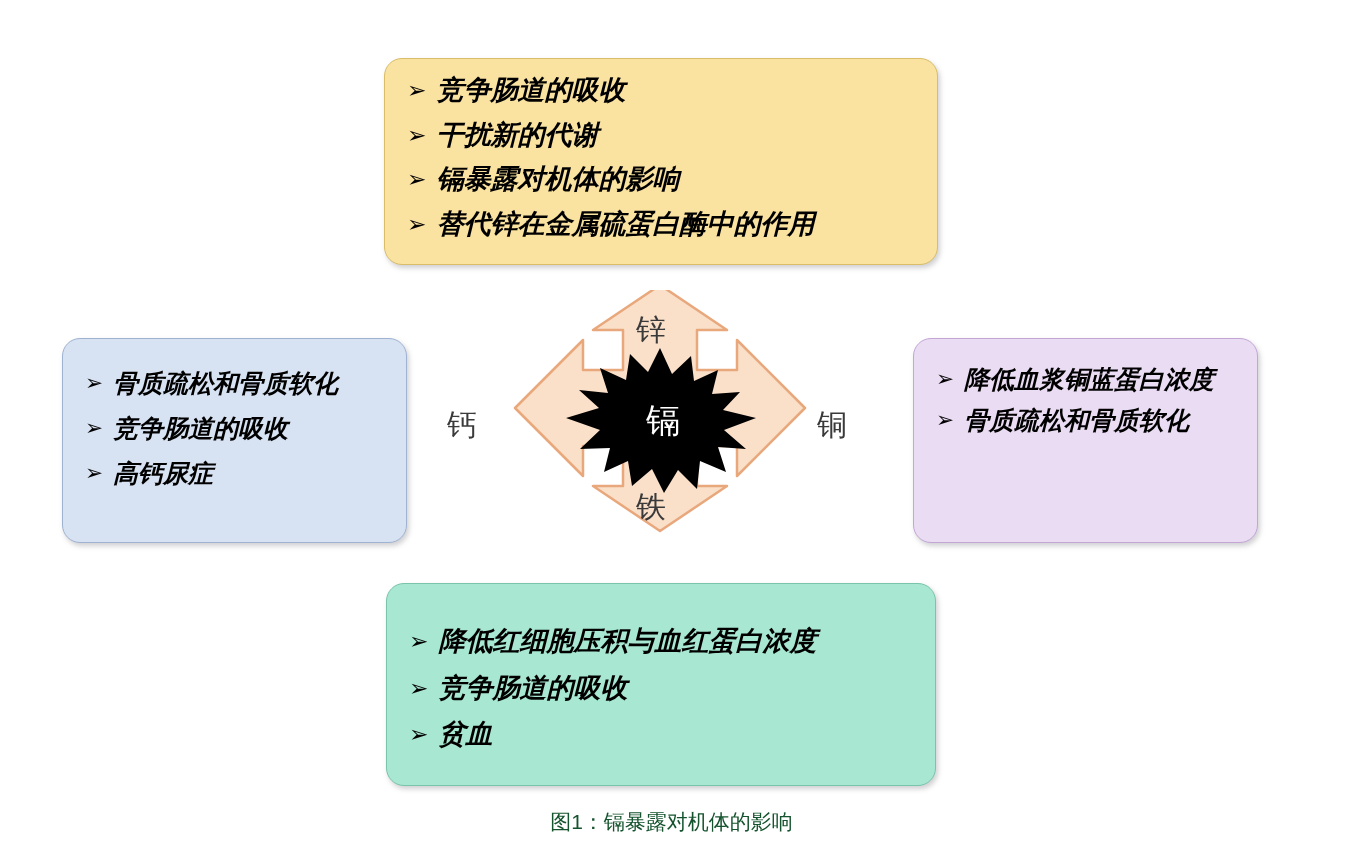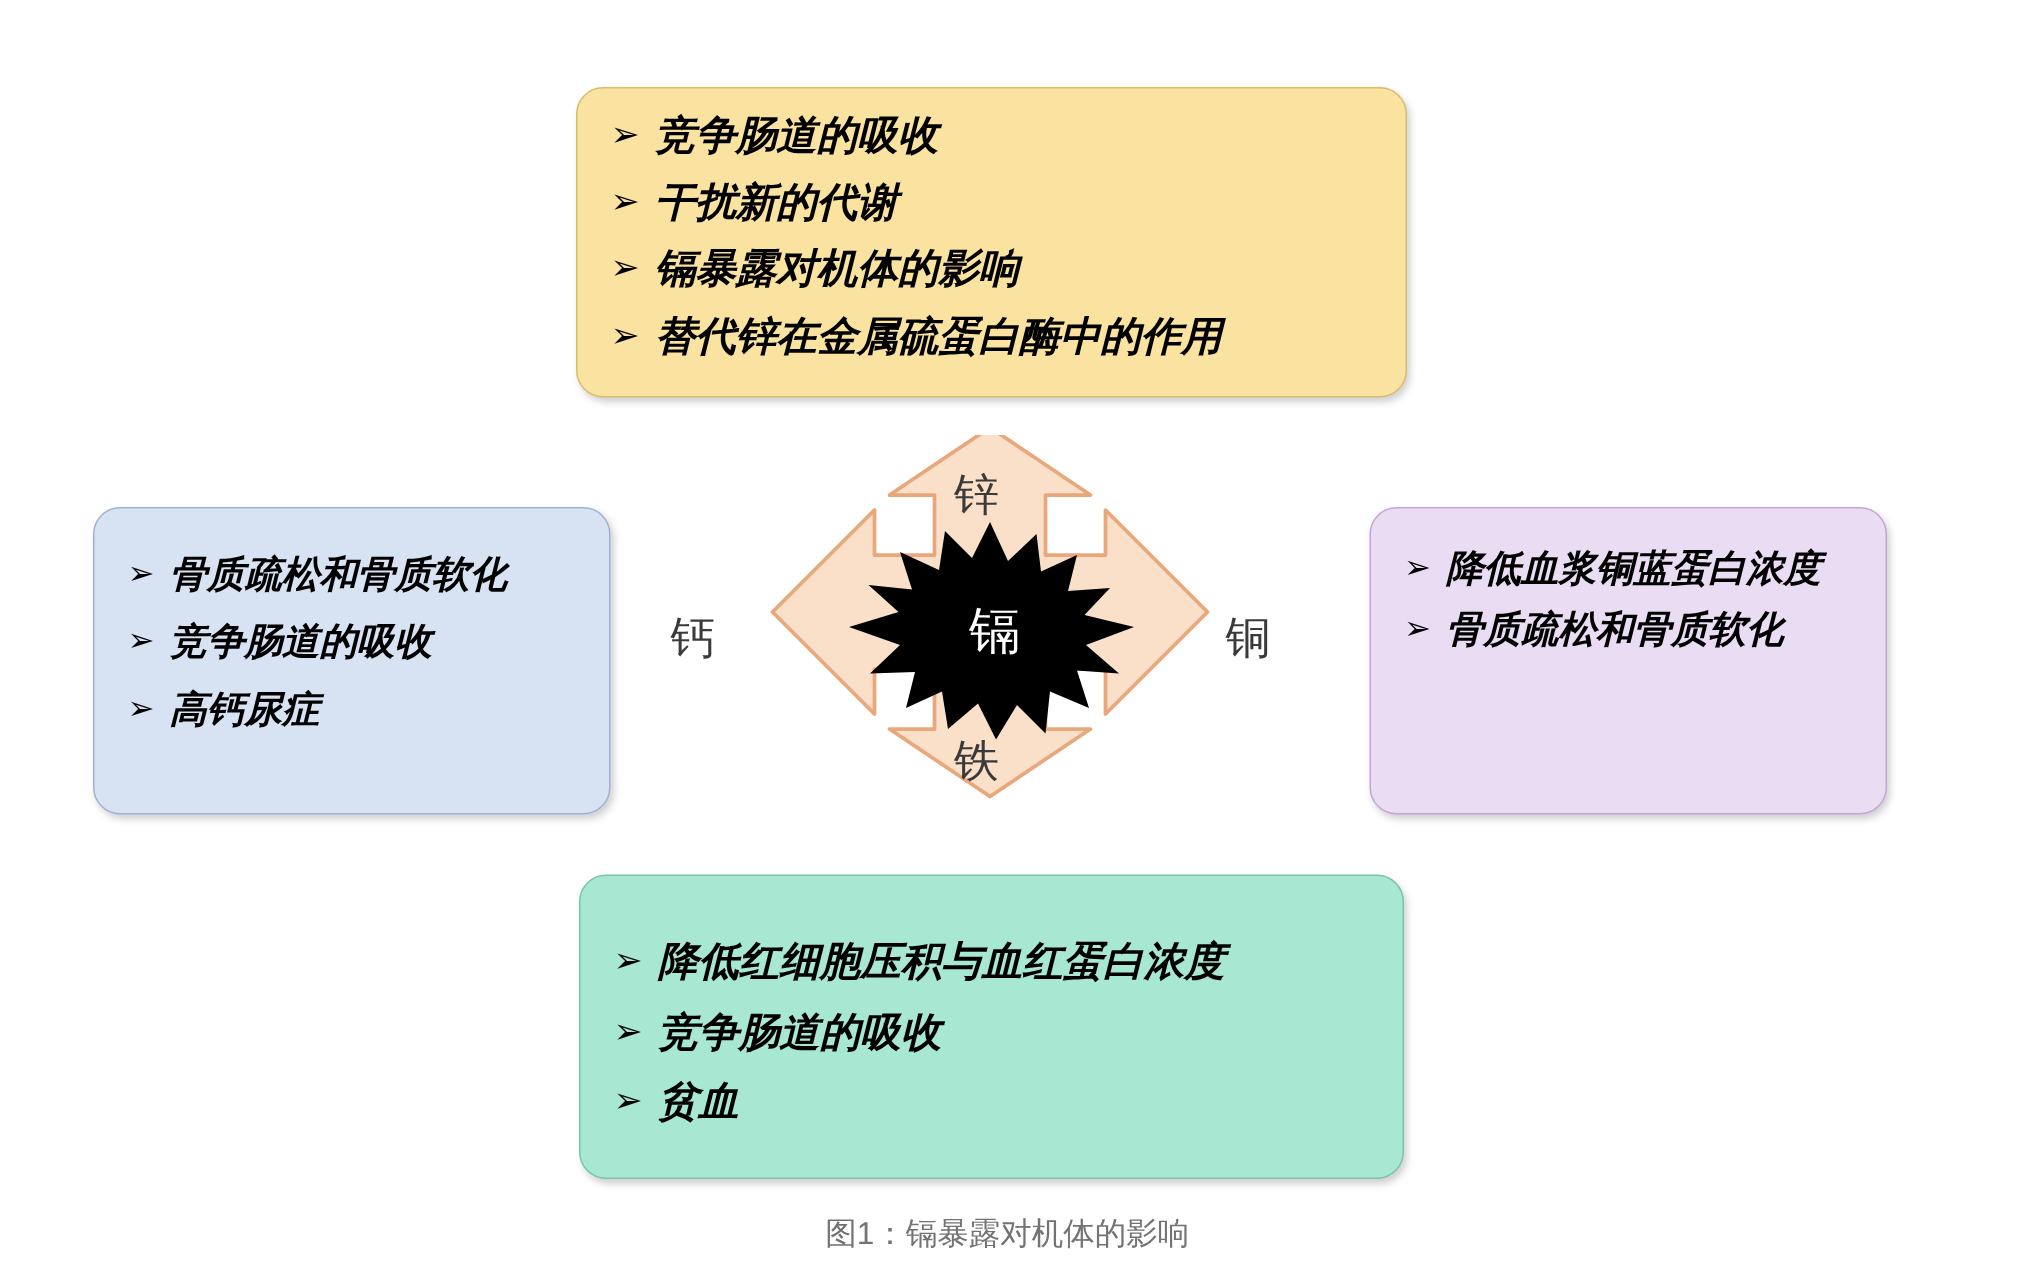--- a/index.html
+++ b/index.html
@@ -147,21 +147,21 @@
   }
 
   
   #caption {
     position: absolute;
     left: 0;
     top: 808px;
     width: 1343px;
     text-align: center;
     font-size: 21px;
-    color: #737373;
+    color: #14532d;
     font-family: "Liberation Sans", sans-serif;
   }
 </style>
 </head>
 <body>
 
 <div id="stage">
 
   <div id="cross">
     <svg width="510" height="260" viewBox="0 0 510 260" xmlns="http://www.w3.org/2000/svg">

